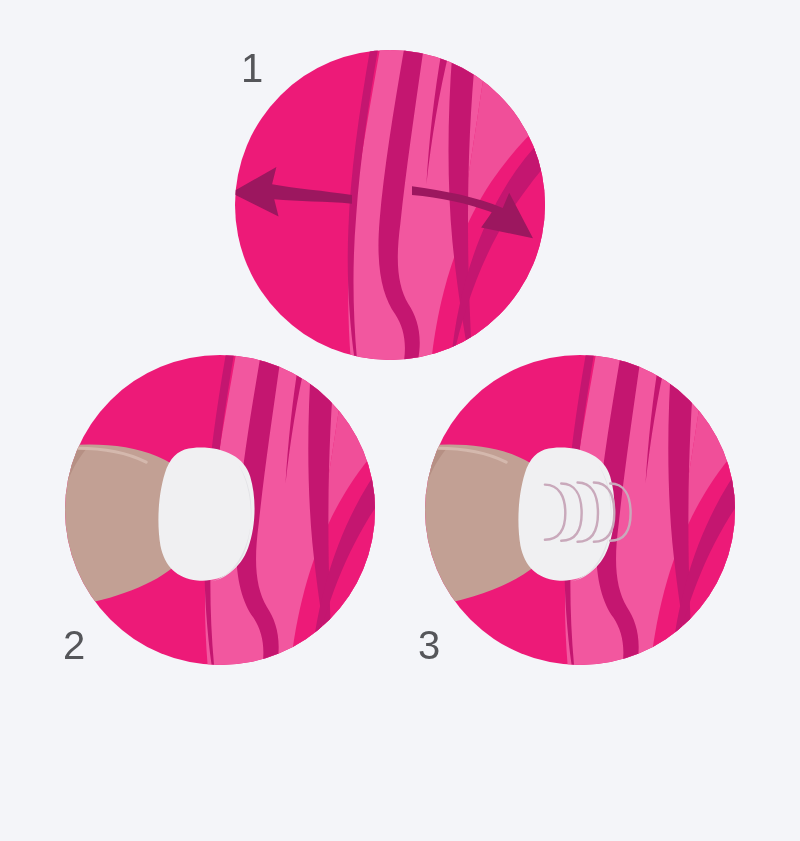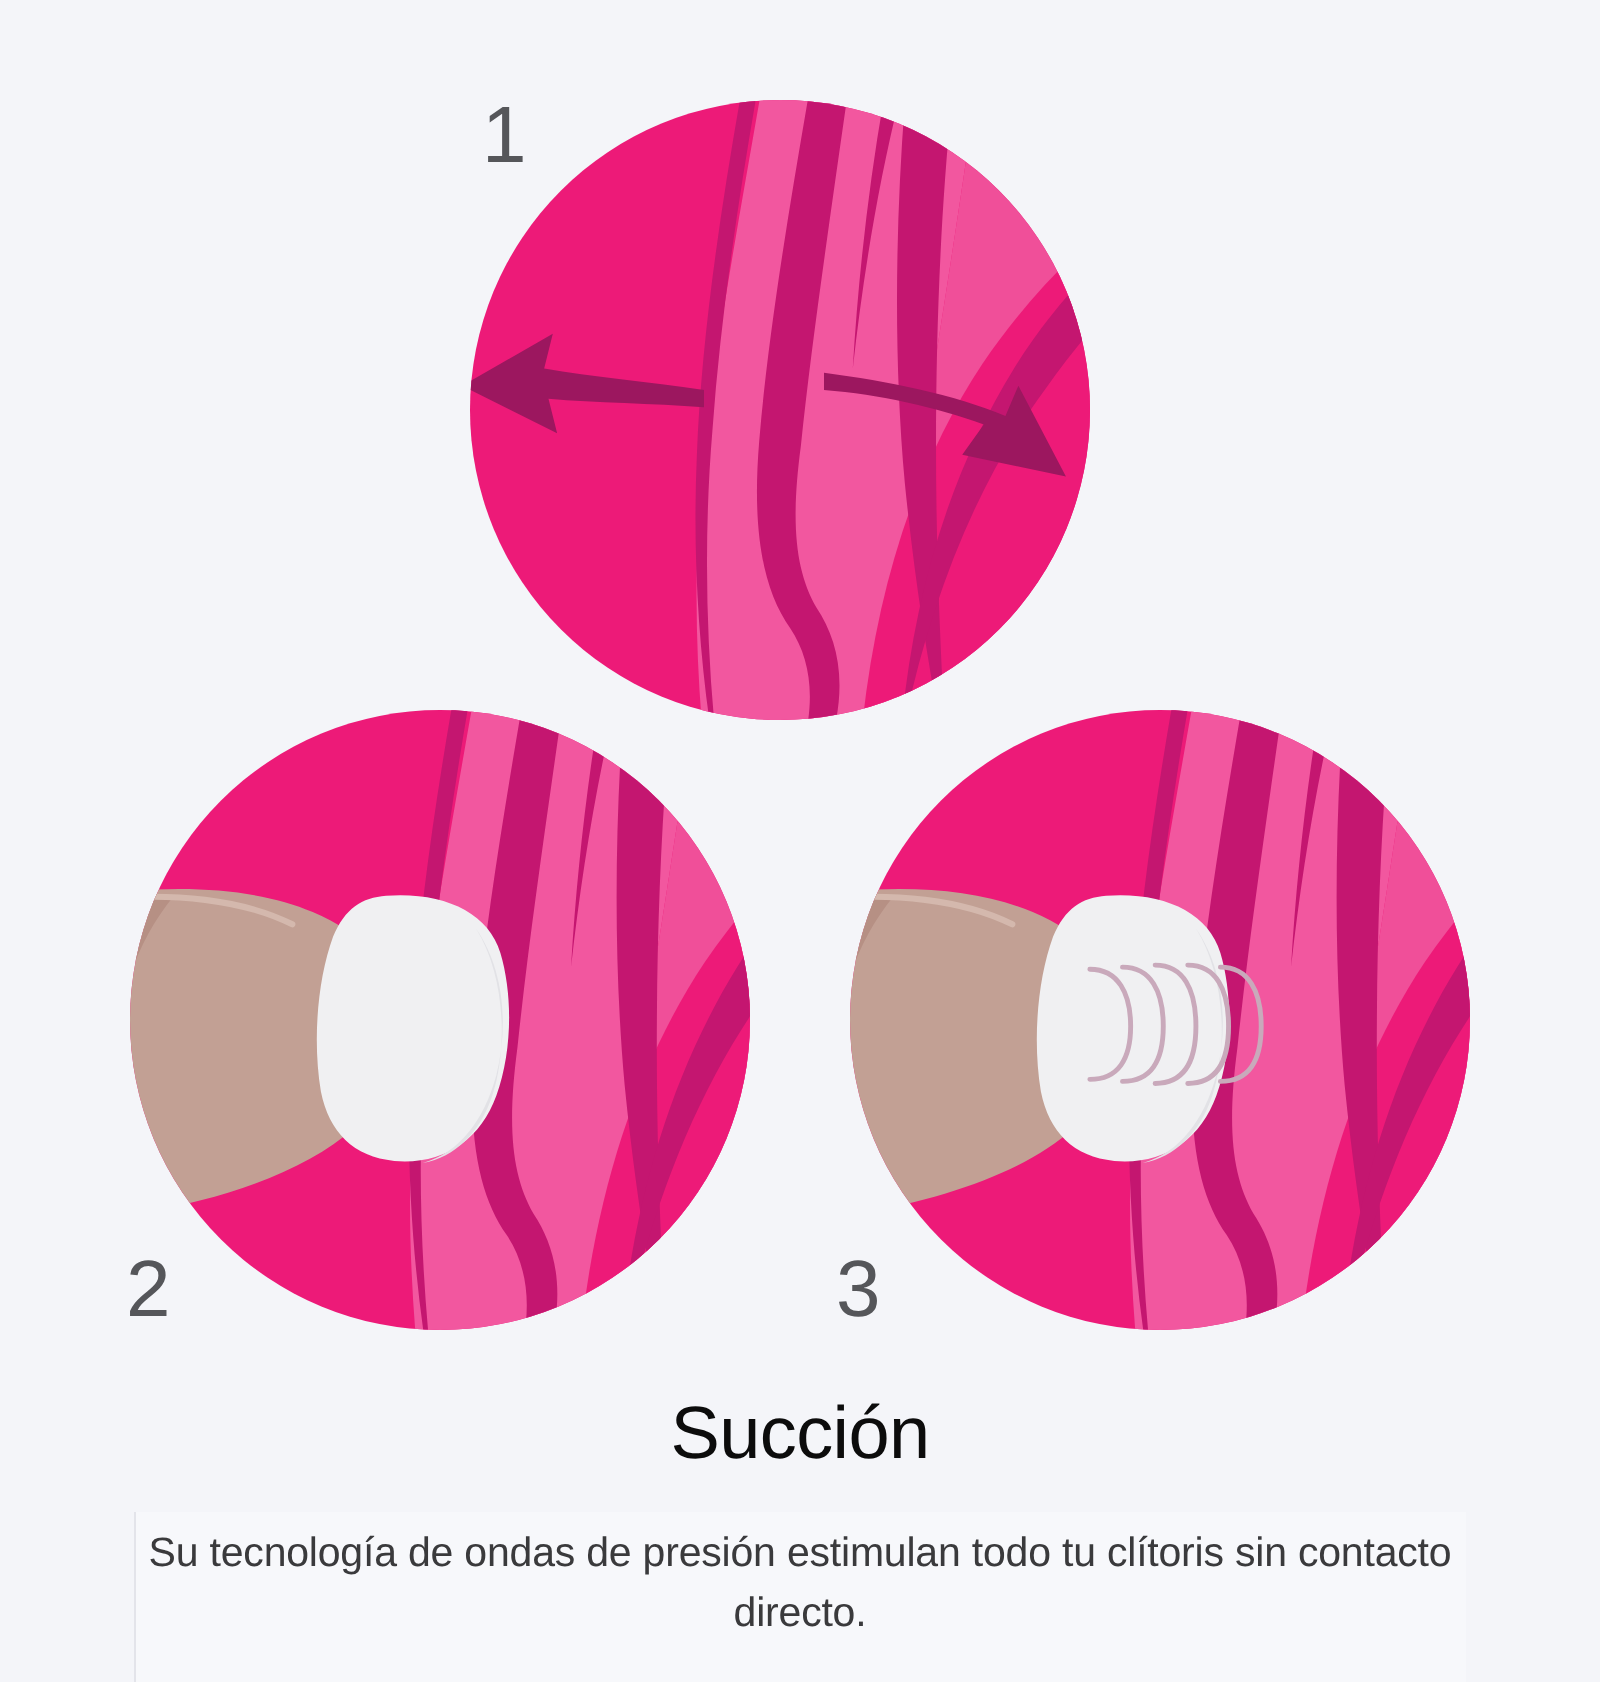--- a/index.html
+++ b/index.html
@@ -267,19 +267,14 @@
           </g>
         </g>
       </g>
     </svg>
   </div>
 
   <div class="step-number n1">1</div>
   <div class="step-number n2">2</div>
   <div class="step-number n3">3</div>
 
-  <div class="caption">
-    <div class="caption-title">Succión</div>
-    <div class="caption-panel"></div>
-    <div class="caption-text">Su tecnología de ondas de presión estimulan todo tu clítoris sin contacto directo.</div>
-  </div>
 
 </div>
 
 </body></html>

